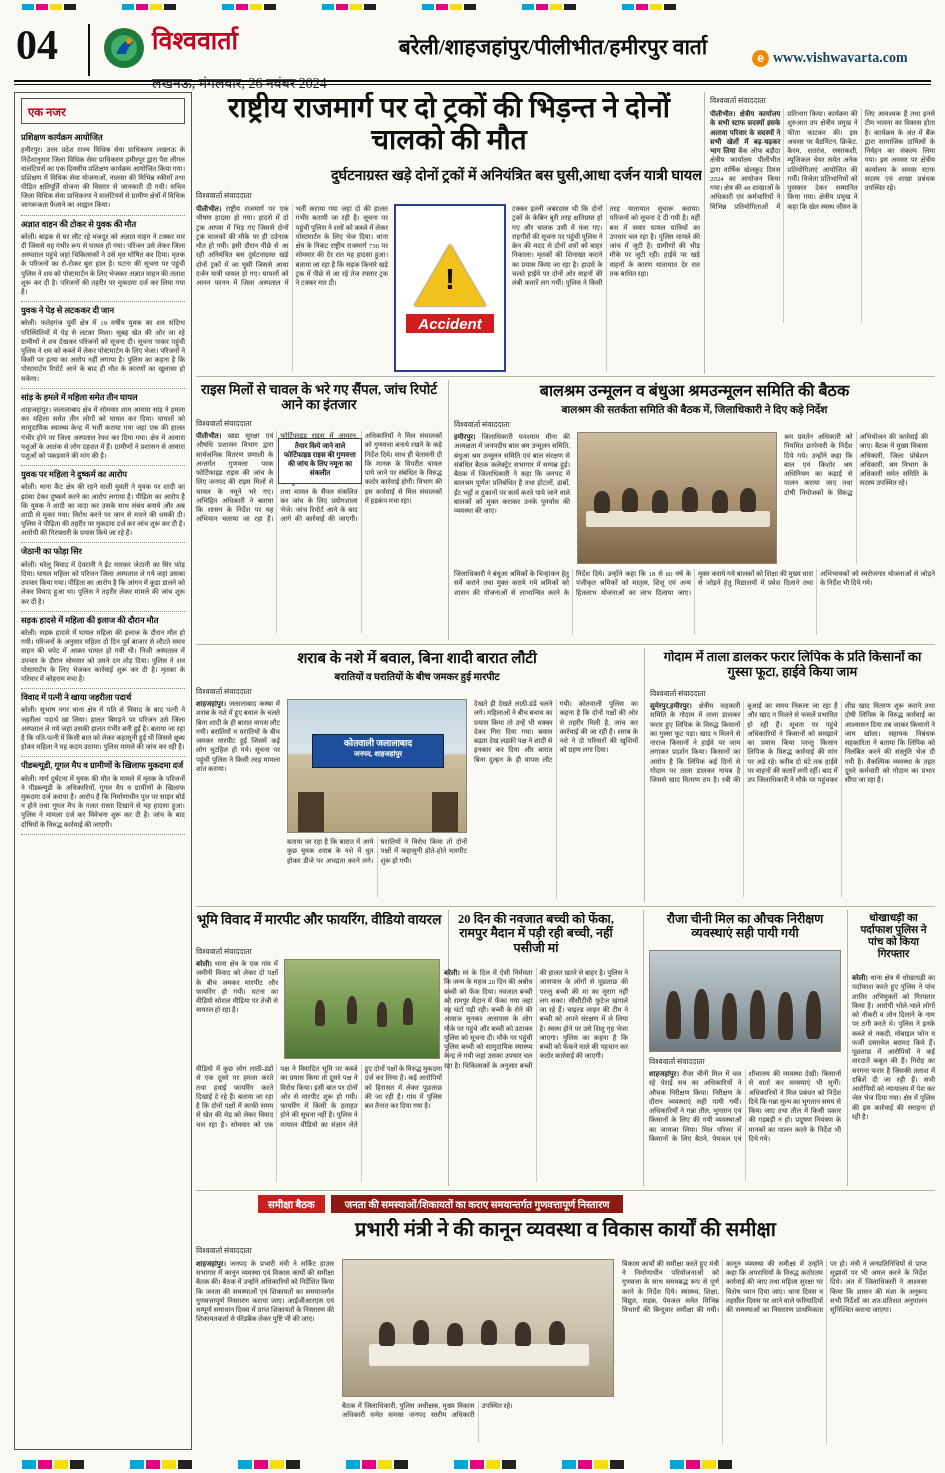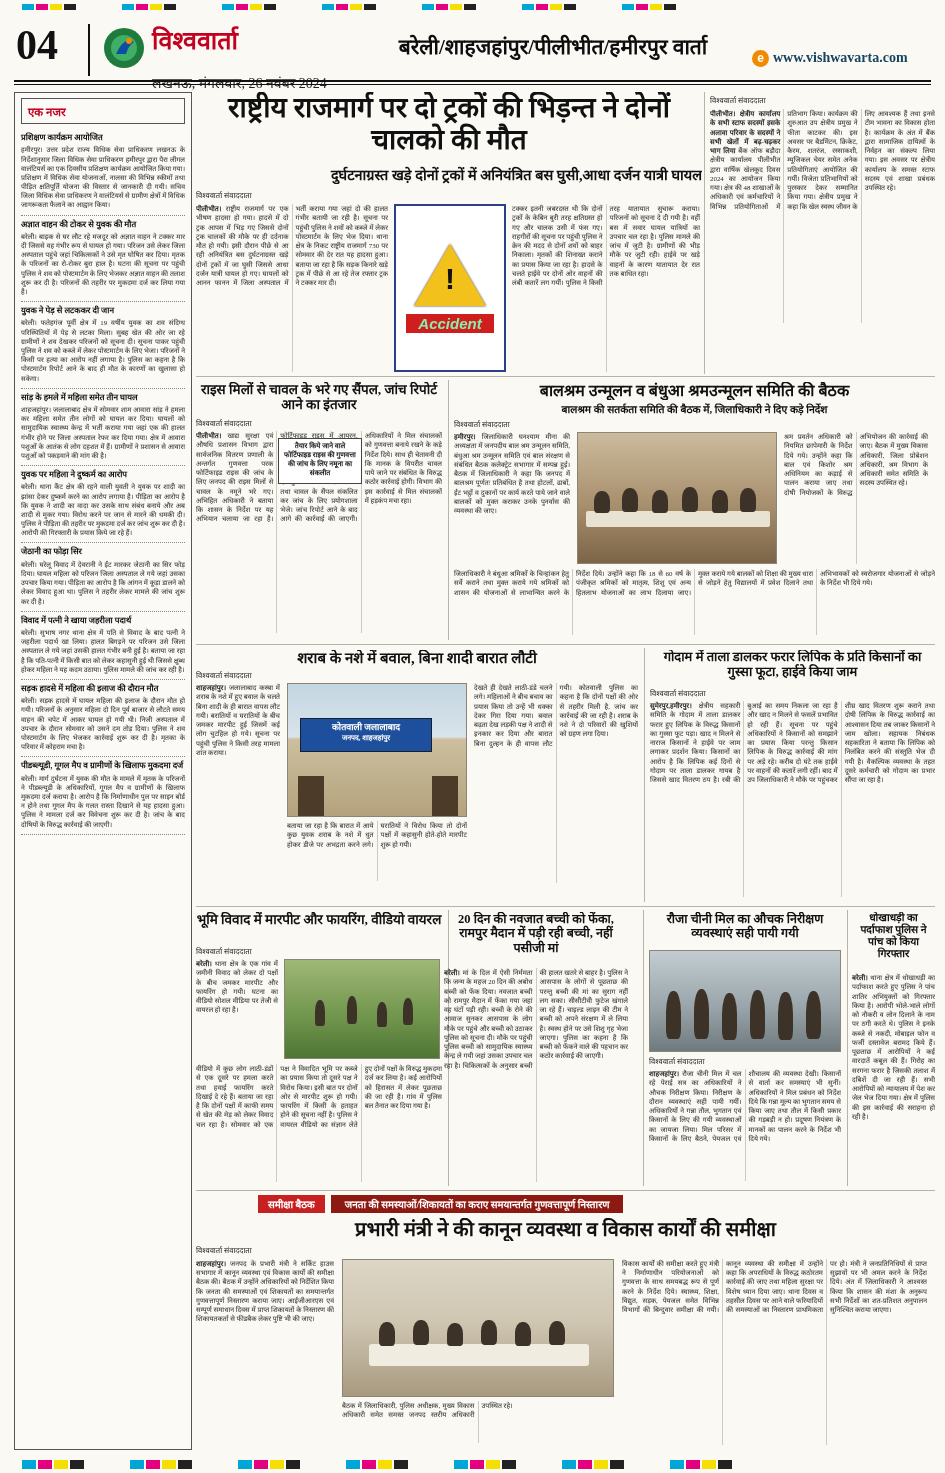--- a/index.html
+++ b/index.html
@@ -38,21 +38,21 @@
   .og-box { border:1px solid #555; padding:5px 6px; overflow:hidden; background:#fbfaf6; }
   .og-head { border:1px solid #555; padding:3px 6px; margin-bottom:5px; }
   .og-head span { color:#c40020; font-weight:bold; font-size:11.5px; }
   .og-item { border-bottom:1px dotted #8b8678; padding:4px 0 5px; }
   .og-item h4 { font-size:8.3px; font-weight:bold; line-height:1.25; margin-bottom:2px; color:#111;}
   .og-item p { font-size:6.9px; line-height:1.33; text-align:justify; color:#2a2a2a; }
   
   .acc { border:2px solid #2b3f8c; background:#fff; display:flex; flex-direction:column; align-items:center; justify-content:center; gap:8px; }
   .tri { position:relative; width:0; height:0; border-left:36px solid transparent; border-right:36px solid transparent; border-bottom:62px solid #f3c11b; filter:drop-shadow(0 0 1px #333); }
   .tri span { position:absolute; left:-5px; top:18px; font-size:30px; font-weight:bold; color:#111; font-family:"Liberation Sans",sans-serif;}
-  .accl { background:#d01e1e; color:#86efac; font-weight:bold; font-style:italic; font-size:15px; padding:1px 12px; font-family:"Liberation Sans",sans-serif;}
+  .accl { background:#d01e1e; color:#ffffff; font-weight:bold; font-style:italic; font-size:15px; padding:1px 12px; font-family:"Liberation Sans",sans-serif;}
   
   .badge { display:inline-block; background:#c62020; color:#fff; font-weight:bold; font-size:10px; padding:2px 10px; }
   .strip { display:inline-block; background:#8d1a12; color:#fff; font-weight:bold; font-size:10px; padding:2px 14px; margin-left:6px;}
   
   .board { position:absolute; background:#1d4f9c; color:#fff; text-align:center; font-weight:bold; border:1px solid #123; }
   
   .regstrip { position:absolute; display:flex; align-items:center; overflow:hidden; }
   .regsq { display:inline-block; margin-right:2px; }
   .strip-top .regsq { width:12px; height:6px; }
   .strip-bot .regsq { width:14px; height:9px; }
@@ -182,26 +182,26 @@
         </div>
         <div class="og-item">
           <h4>युवक पर महिला ने दुष्कर्म का आरोप</h4>
           <p>बरेली। थाना कैंट क्षेत्र की रहने वाली युवती ने युवक पर शादी का झांसा देकर दुष्कर्म करने का आरोप लगाया है। पीड़िता का आरोप है कि युवक ने शादी का वादा कर उसके साथ संबंध बनाये और अब शादी से मुकर गया। विरोध करने पर जान से मारने की धमकी दी। पुलिस ने पीड़िता की तहरीर पर मुकदमा दर्ज कर जांच शुरू कर दी है। आरोपी की गिरफ्तारी के प्रयास किये जा रहे हैं।</p>
         </div>
         <div class="og-item">
           <h4>जेठानी का फोड़ा सिर</h4>
           <p>बरेली। घरेलू विवाद में देवरानी ने ईंट मारकर जेठानी का सिर फोड़ दिया। घायल महिला को परिजन जिला अस्पताल ले गये जहां उसका उपचार किया गया। पीड़िता का आरोप है कि आंगन में कूड़ा डालने को लेकर विवाद हुआ था। पुलिस ने तहरीर लेकर मामले की जांच शुरू कर दी है।</p>
         </div>
         <div class="og-item">
+          <h4>सड़क हादसे में महिला की इलाज की दौरान मौत</h4>
+          <p>बरेली। सड़क हादसे में घायल महिला की इलाज के दौरान मौत हो गयी। परिजनों के अनुसार महिला दो दिन पूर्व बाजार से लौटते समय वाहन की चपेट में आकर घायल हो गयी थी। निजी अस्पताल में उपचार के दौरान सोमवार को उसने दम तोड़ दिया। पुलिस ने शव पोस्टमार्टम के लिए भेजकर कार्रवाई शुरू कर दी है। मृतका के परिवार में कोहराम मचा है।</p>
+        </div>
+        <div class="og-item">
           <h4>विवाद में पत्नी ने खाया जहरीला पदार्थ</h4>
           <p>बरेली। सुभाष नगर थाना क्षेत्र में पति से विवाद के बाद पत्नी ने जहरीला पदार्थ खा लिया। हालत बिगड़ने पर परिजन उसे जिला अस्पताल ले गये जहां उसकी हालत गंभीर बनी हुई है। बताया जा रहा है कि पति-पत्नी में किसी बात को लेकर कहासुनी हुई थी जिससे क्षुब्ध होकर महिला ने यह कदम उठाया। पुलिस मामले की जांच कर रही है।</p>
-        </div>
-        <div class="og-item">
-          <h4>सड़क हादसे में महिला की इलाज की दौरान मौत</h4>
-          <p>बरेली। सड़क हादसे में घायल महिला की इलाज के दौरान मौत हो गयी। परिजनों के अनुसार महिला दो दिन पूर्व बाजार से लौटते समय वाहन की चपेट में आकर घायल हो गयी थी। निजी अस्पताल में उपचार के दौरान सोमवार को उसने दम तोड़ दिया। पुलिस ने शव पोस्टमार्टम के लिए भेजकर कार्रवाई शुरू कर दी है। मृतका के परिवार में कोहराम मचा है।</p>
         </div>
         <div class="og-item">
           <h4>पीडब्ल्यूडी, गूगल मैप व ग्रामीणों के खिलाफ मुकदमा दर्ज</h4>
           <p>बरेली। मार्ग दुर्घटना में युवक की मौत के मामले में मृतक के परिजनों ने पीडब्ल्यूडी के अधिकारियों, गूगल मैप व ग्रामीणों के खिलाफ मुकदमा दर्ज कराया है। आरोप है कि निर्माणाधीन पुल पर साइन बोर्ड न होने तथा गूगल मैप के गलत रास्ता दिखाने से यह हादसा हुआ। पुलिस ने मामला दर्ज कर विवेचना शुरू कर दी है। जांच के बाद दोषियों के विरुद्ध कार्रवाई की जाएगी।</p>
         </div>
       </div>
   </div>
 
   <div class="hline" style="left:196px;top:376px;width:739px;"></div>
   <div class="hline" style="left:196px;top:644px;width:739px;"></div>
@@ -265,28 +265,29 @@
         <span class="fig" style="left:134px;top:57px;width:16px;height:23px;"></span>
         <span class="fig" style="left:162px;top:55px;width:16px;height:24px;"></span>
       </div>
       <div class="body-txt cols2" style="width:144px;height:132px;">श्रम प्रवर्तन अधिकारी को नियमित छापेमारी के निर्देश दिये गये। उन्होंने कहा कि बाल एवं किशोर श्रम अधिनियम का कड़ाई से पालन कराया जाए तथा दोषी नियोजकों के विरुद्ध अभियोजन की कार्रवाई की जाए। बैठक में मुख्य विकास अधिकारी, जिला प्रोबेशन अधिकारी, श्रम विभाग के अधिकारी समेत समिति के सदस्य उपस्थित रहे।</div>
     </div>
     <div class="body-txt cols4" style="margin-top:5px;height:66px;">जिलाधिकारी ने बंधुआ श्रमिकों के चिन्हांकन हेतु सर्वे कराने तथा मुक्त कराये गये श्रमिकों को शासन की योजनाओं से लाभान्वित करने के निर्देश दिये। उन्होंने कहा कि 18 से 60 वर्ष के पंजीकृत श्रमिकों को मातृत्व, शिशु एवं अन्य हितलाभ योजनाओं का लाभ दिलाया जाए। मुक्त कराये गये बालकों को शिक्षा की मुख्य धारा से जोड़ने हेतु विद्यालयों में प्रवेश दिलाने तथा अभिभावकों को स्वरोजगार योजनाओं से जोड़ने के निर्देश भी दिये गये।</div>
   </section>
 
   <section class="abs" style="left:196px;top:650px;width:442px;height:252px;">
     <div class="hl ctr" style="font-size:15px;">शराब के नशे में बवाल, बिना शादी बारात लौटी</div>
+    <div class="sub" style="font-size:10px;margin-top:2px;">बरातियों व घरातियों के बीच जमकर हुई मारपीट</div>
     <div class="byline" style="margin-top:3px;">विश्ववार्ता संवाददाता</div>
     <div style="display:flex;gap:7px;margin-top:3px;height:200px;">
       <div class="body-txt" style="width:84px;height:200px;">
         <span class="dl">शाहजहांपुर।</span> <span>जलालाबाद कस्बा में शराब के नशे में हुए बवाल के चलते बिना शादी के ही बारात वापस लौट गयी। बरातियों व घरातियों के बीच जमकर मारपीट हुई जिसमें कई लोग चुटहिल हो गये। सूचना पर पहुंची पुलिस ने किसी तरह मामला शांत कराया।</span>
       </div>
       <div style="width:180px;">
         <div class="photo" style="width:180px;height:134px;background:linear-gradient(180deg,#c3d6e2 0%,#d9e3ea 40%,#cdbf9f 42%,#b3a27c 100%);">
-          <div class="board" style="left:12px;top:34px;width:132px;height:34px;font-size:9px;line-height:1.4;padding-top:2px;">
+          <div class="board" style="left:24px;top:34px;width:132px;height:34px;font-size:9px;line-height:1.4;padding-top:2px;">
             <div>कोतवाली जलालाबाद</div>
             <div style="font-size:7px;">जनपद, शाहजहांपुर</div>
           </div>
           <div class="abs" style="left:10px;top:92px;width:26px;height:42px;background:#4c3b28;"></div>
           <div class="abs" style="left:144px;top:92px;width:26px;height:42px;background:#4c3b28;"></div>
         </div>
         <div class="body-txt cols2" style="margin-top:4px;height:60px;">बताया जा रहा है कि बारात में आये कुछ युवक शराब के नशे में धुत होकर डीजे पर अभद्रता करने लगे। घरातियों ने विरोध किया तो दोनों पक्षों में कहासुनी होते-होते मारपीट शुरू हो गयी।</div>
       </div>
       <div class="body-txt cols2" style="width:164px;height:200px;">देखते ही देखते लाठी-डंडे चलने लगे। महिलाओं ने बीच बचाव का प्रयास किया तो उन्हें भी धक्का देकर गिरा दिया गया। बवाल बढ़ता देख लड़की पक्ष ने शादी से इनकार कर दिया और बारात बिना दुल्हन के ही वापस लौट गयी। कोतवाली पुलिस का कहना है कि दोनों पक्षों की ओर से तहरीर मिली है, जांच कर कार्रवाई की जा रही है। शराब के नशे ने दो परिवारों की खुशियों को ग्रहण लगा दिया।</div>
     </div>

